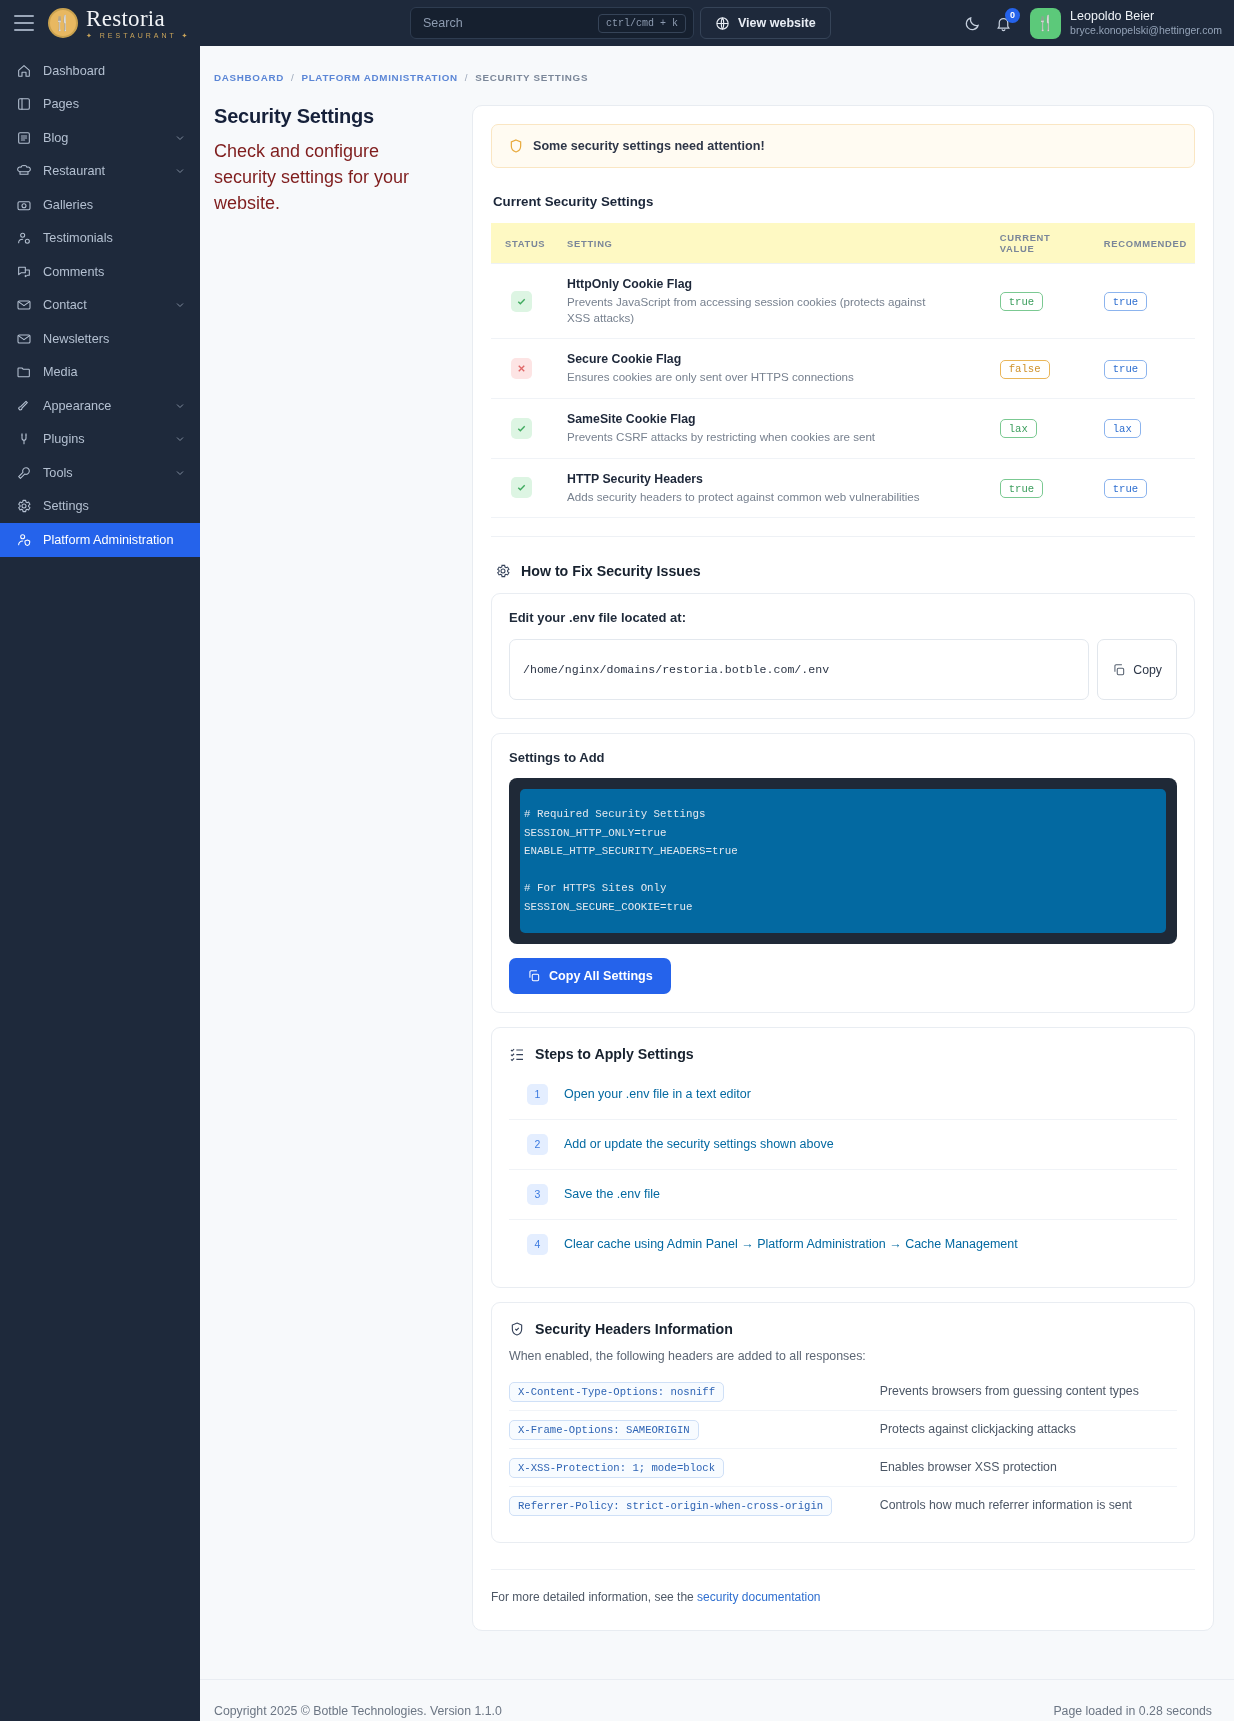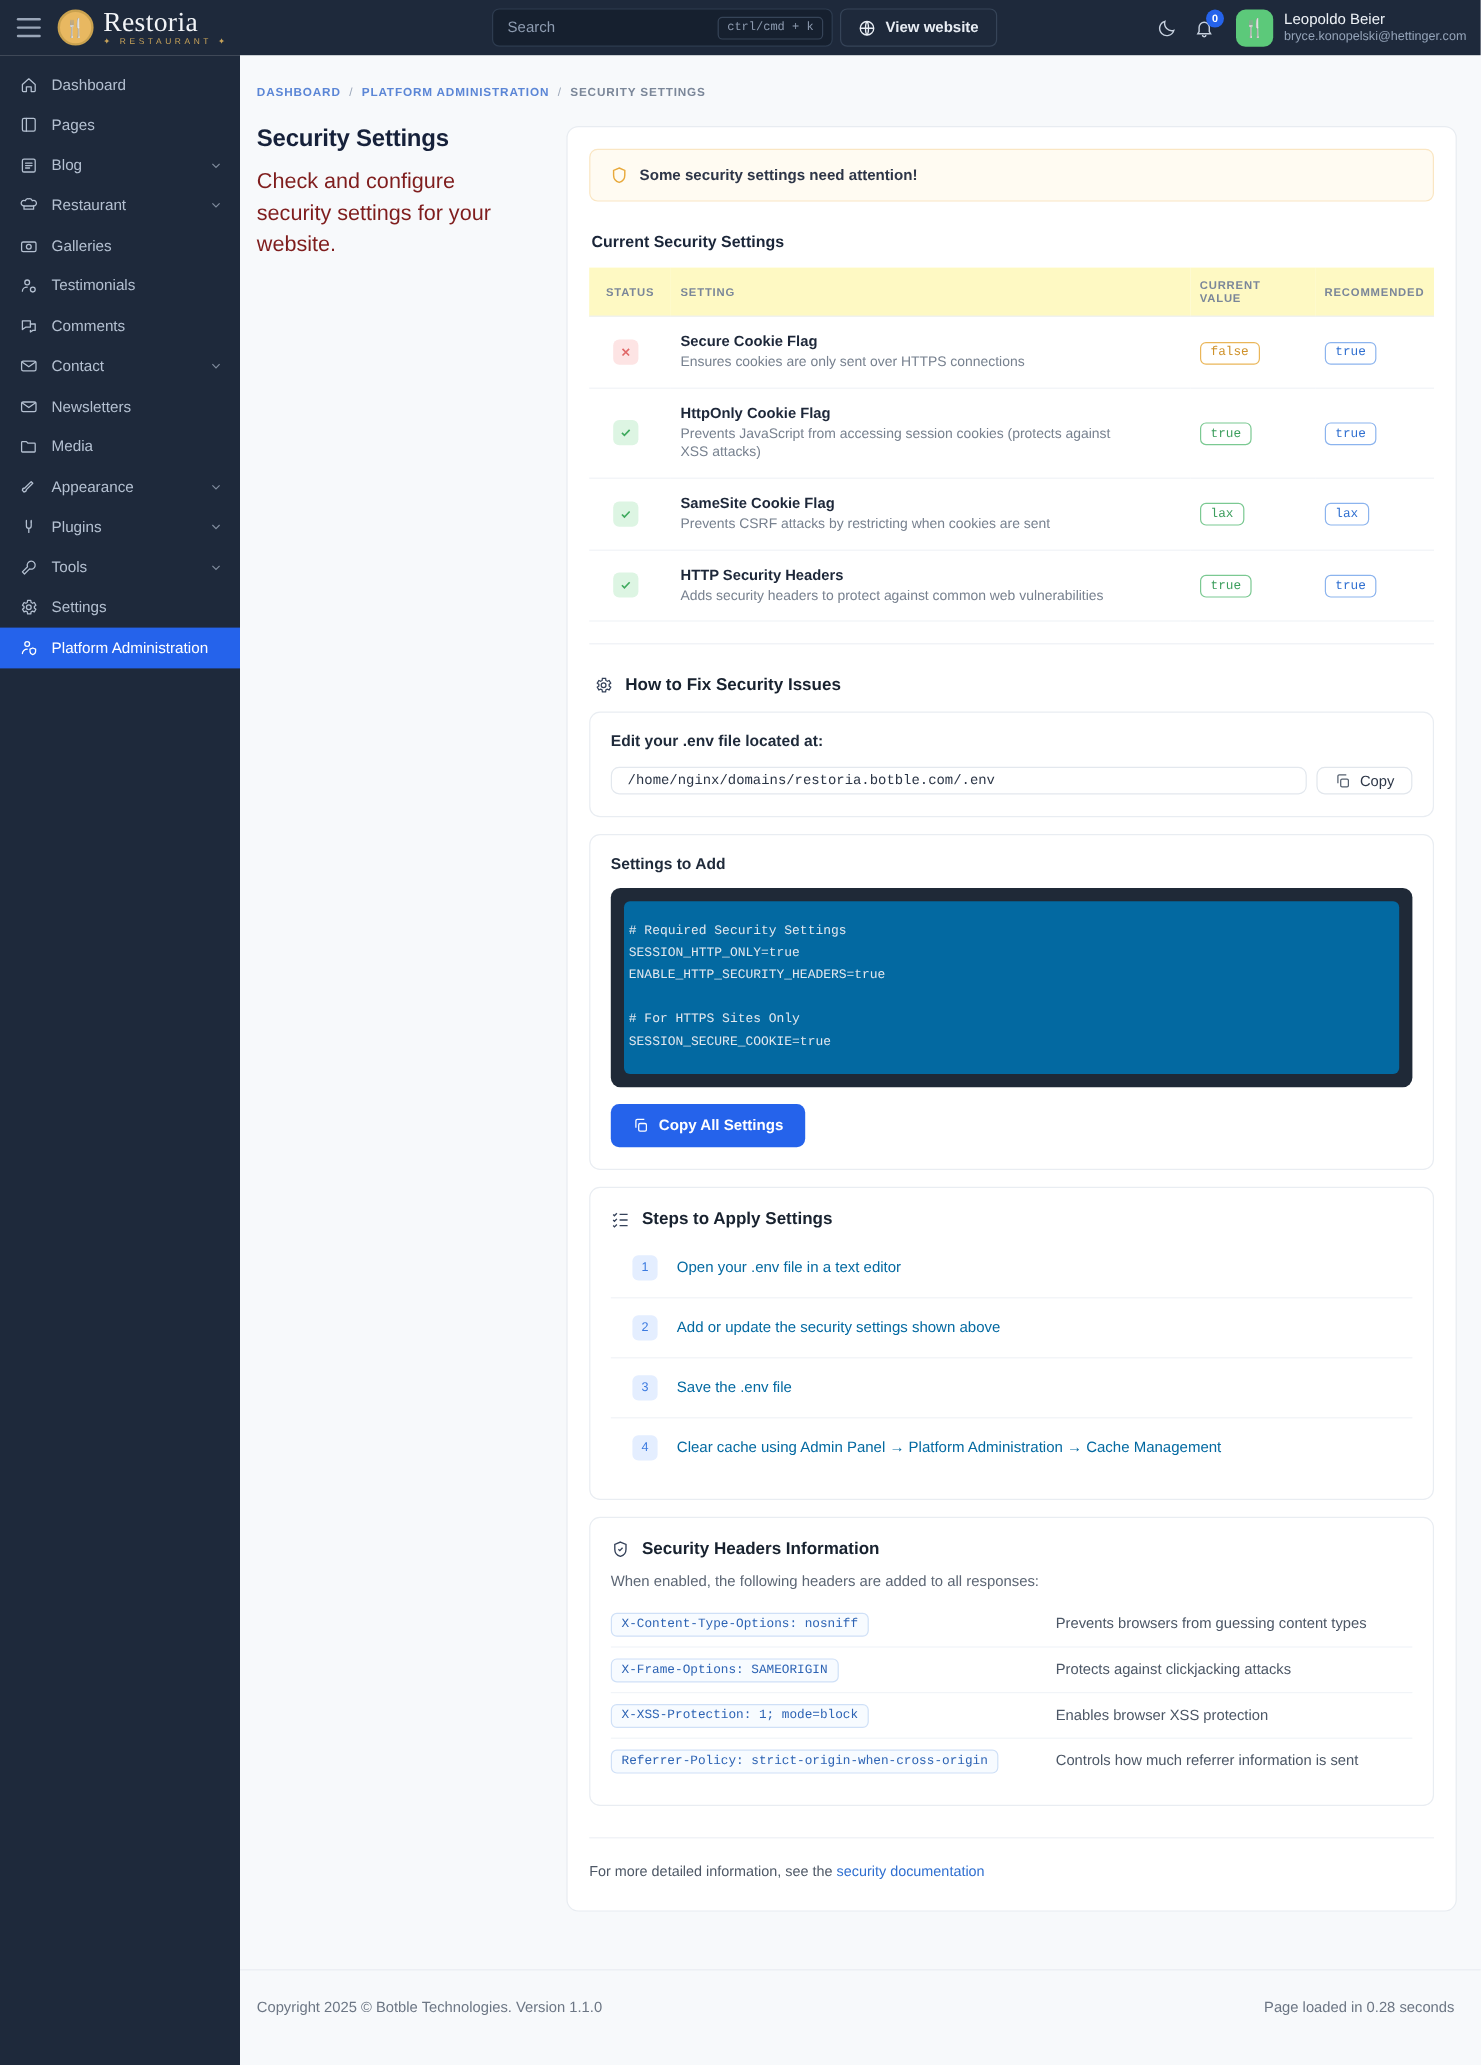--- a/index.html
+++ b/index.html
@@ -133,21 +133,21 @@
   .hr { border-top: 1px solid #eef1f5; margin: 18px 0 0; }
 
   .h2row { display: flex; align-items: center; gap: 10px; margin: 26px 0 0 4px; }
   .h2row .t { font-size: 14.2px; font-weight: bold; color: #18222f; }
 
   .subcard { border: 1px solid #e9edf2; border-radius: 9px; padding: 16px 17px 18px; margin-top: 14px; }
   .subcard h4 { font-size: 13px; color: #1f2a3a; font-weight: bold; }
   .env-row { display: flex; gap: 8px; margin-top: 14px; align-items: stretch; }
   .env-input {
     flex: 1 1 auto; border: 1px solid #e3e8ee; border-radius: 7px;
-    padding: 4px 13px; font-family: "Liberation Mono", monospace; font-size: 11.6px; color: #2b3546;
+    padding: 23px 13px; font-family: "Liberation Mono", monospace; font-size: 11.6px; color: #2b3546;
     background: #fff;
   }
   .copy-btn {
     display: flex; align-items: center; gap: 7px; border: 1px solid #e1e6ec; border-radius: 7px;
     padding: 0 14px; font-size: 12.3px; color: #2d3748; background: #fff; cursor: pointer;
   }
   .code-wrap { background: #1f2937; border-radius: 8px; padding: 11px; margin-top: 13px; }
   .code-inner { background: #0369a1; border-radius: 5px; padding: 16px 4px; }
   pre.code {
     font-family: "Liberation Mono", monospace; font-size: 10.8px; line-height: 1.72;
@@ -450,46 +450,46 @@
             <tr>
               <th>STATUS</th>
               <th>SETTING</th>
               <th class="col-cur">CURRENT VALUE</th>
               <th class="col-rec">RECOMMENDED</th>
             </tr>
           </thead>
           <tbody id="sec-rows">
               <tr>
                 <td>
+                  <div class="st-ico st-ok">
+                    <svg width="11" height="11" viewBox="0 0 24 24" fill="none" stroke="currentColor" stroke-width="3">
+                      <path d="M5 12.5l4.5 4.5L19 7"></path>
+                    </svg>
+                  </div>
+                </td>
+                <td>
+                  <div class="s-name">HttpOnly Cookie Flag</div>
+                  <div class="s-desc">Prevents JavaScript from accessing session cookies (protects against XSS attacks)</div>
+                </td>
+                <td class="col-cur"><span class="pill pill-green">true</span></td>
+                <td class="col-rec"><span class="pill pill-blue">true</span></td>
+              </tr>
+              <tr>
+                <td>
                   <div class="st-ico st-bad">
                     <svg width="11" height="11" viewBox="0 0 24 24" fill="none" stroke="currentColor" stroke-width="3">
                       <path d="M6 6l12 12M18 6L6 18"></path>
                     </svg>
                   </div>
                 </td>
                 <td>
                   <div class="s-name">Secure Cookie Flag</div>
                   <div class="s-desc">Ensures cookies are only sent over HTTPS connections</div>
                 </td>
                 <td class="col-cur"><span class="pill pill-amber">false</span></td>
-                <td class="col-rec"><span class="pill pill-blue">true</span></td>
-              </tr>
-              <tr>
-                <td>
-                  <div class="st-ico st-ok">
-                    <svg width="11" height="11" viewBox="0 0 24 24" fill="none" stroke="currentColor" stroke-width="3">
-                      <path d="M5 12.5l4.5 4.5L19 7"></path>
-                    </svg>
-                  </div>
-                </td>
-                <td>
-                  <div class="s-name">HttpOnly Cookie Flag</div>
-                  <div class="s-desc">Prevents JavaScript from accessing session cookies (protects against XSS attacks)</div>
-                </td>
-                <td class="col-cur"><span class="pill pill-green">true</span></td>
                 <td class="col-rec"><span class="pill pill-blue">true</span></td>
               </tr>
               <tr>
                 <td>
                   <div class="st-ico st-ok">
                     <svg width="11" height="11" viewBox="0 0 24 24" fill="none" stroke="currentColor" stroke-width="3">
                       <path d="M5 12.5l4.5 4.5L19 7"></path>
                     </svg>
                   </div>
                 </td>

